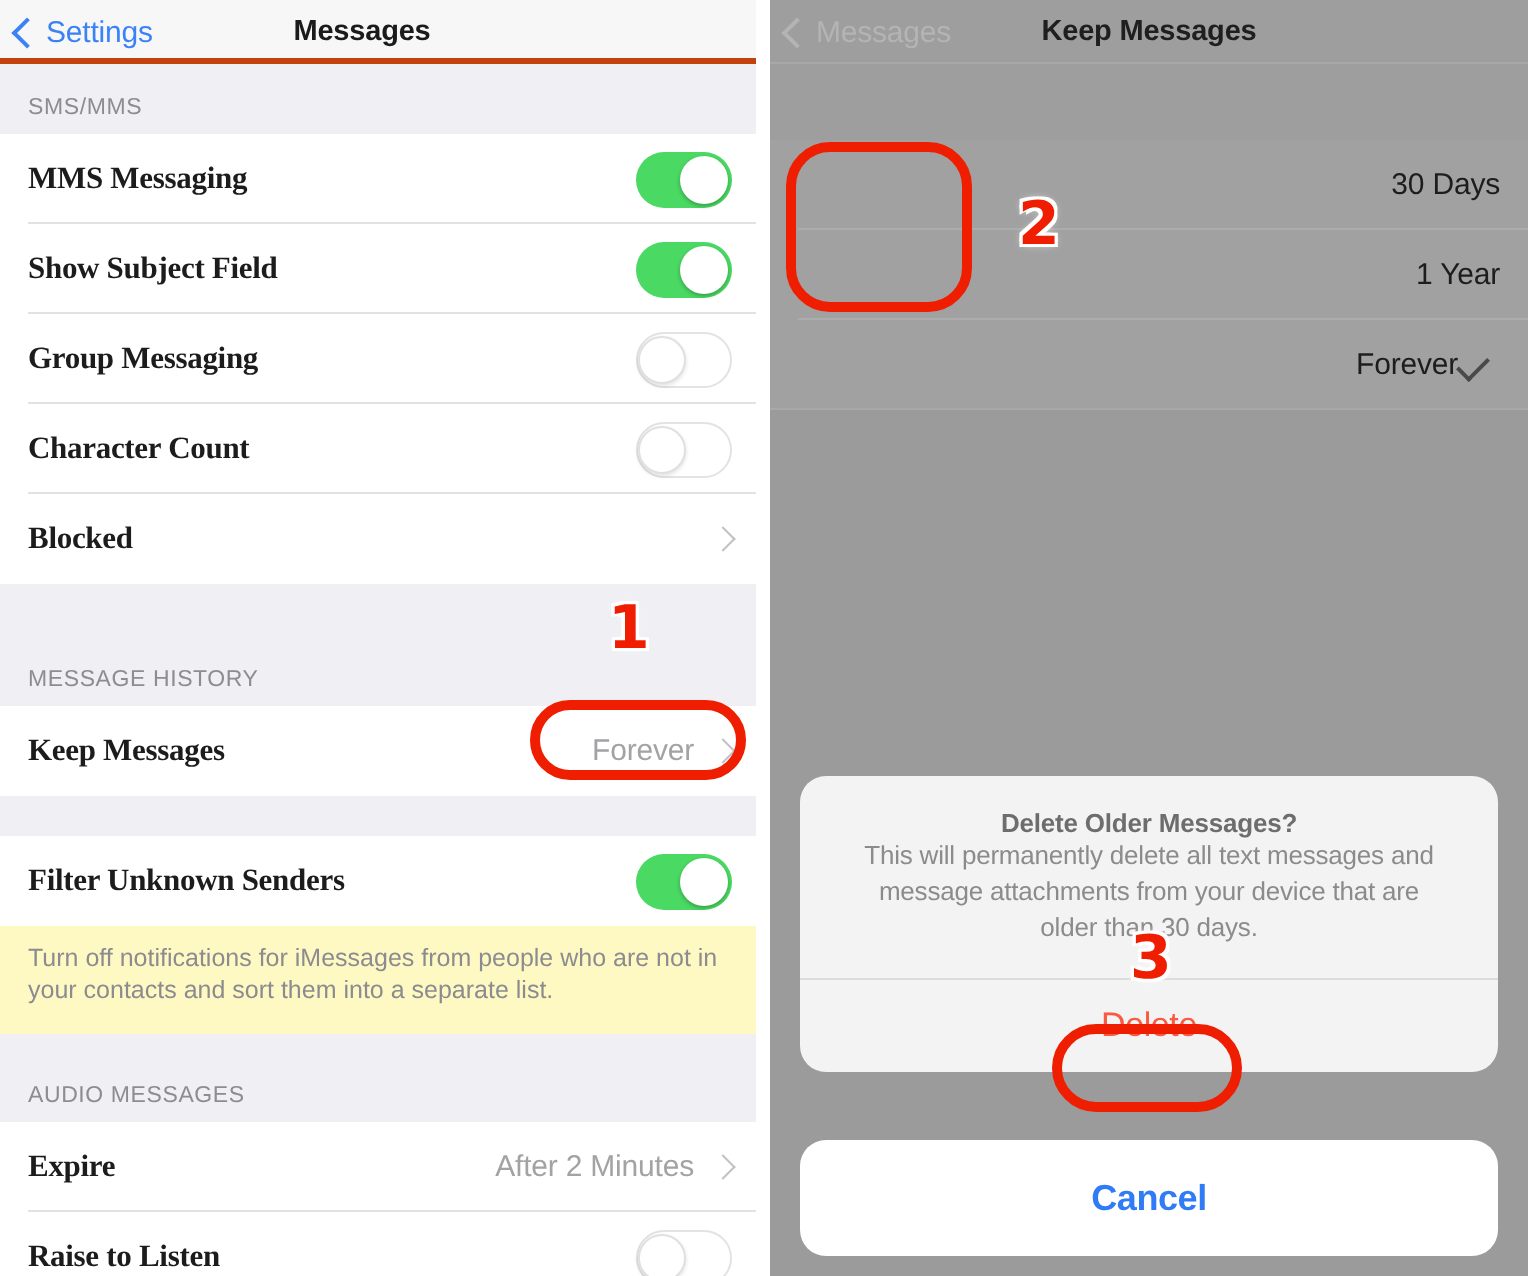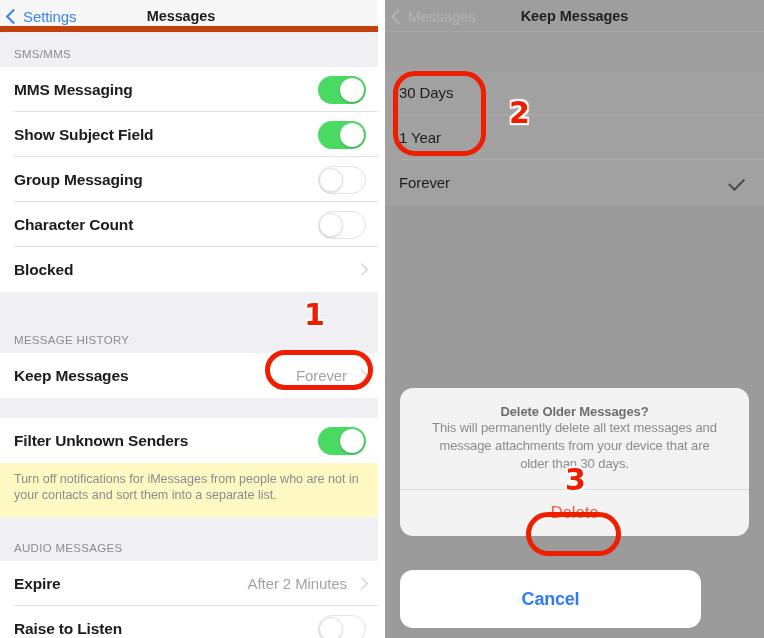--- a/index.html
+++ b/index.html
@@ -45,21 +45,21 @@
     height: 638px;
     background: #9b9b9b;
     overflow: hidden;
   }
 
   
   .navbar {
     position: relative;
     height: 32px;
     background: #f7f7f8;
-    border-bottom: 6px solid #c2410c;
+    border-bottom: 3px solid #c2410c;
     box-sizing: border-box;
   }
   .navbar-right {
     background: #9e9e9e;
     border-bottom: 1px solid #a8a8a8;
   }
   .nav-back {
     position: absolute;
     left: 8px;
     top: 0;
@@ -130,20 +130,21 @@
     height: 1px;
     background: #e2e2e4;
   }
   .row.no-sep:after { display: none; }
   .row-label {
     font-size: 15.5px;
     color: #1c1c1c;
     font-weight: bold;
     letter-spacing: -0.15px;
     flex: 1;
+    font-family: Liberation Serif, serif;
   }
   .row-value {
     font-size: 15px;
     color: #a3a3a6;
     letter-spacing: -0.1px;
     margin-right: 8px;
   }
   .chev-right {
     display: inline-block;
     width: 8px;
@@ -193,21 +194,21 @@
     color: #8b8b90;
     font-size: 12.5px;
     line-height: 16px;
     padding: 8px 14px 0 14px;
     box-sizing: border-box;
     height: 54px;
   }
 
   
   .r-gapband { background: #9e9e9e; height: 38px; }
-  .r-group { background: #a0a0a0; }
+  .r-group { background: #a0a0a0; text-align: right; }
   .r-row {
     position: relative;
     height: 45px;
     display: flex;
     align-items: center;
     padding: 0 14px;
     box-sizing: border-box;
     background: #a1a1a1;
   }
   .r-row:after {
@@ -270,21 +271,21 @@
     line-height: 46px;
     text-align: center;
     font-size: 17px;
     color: #fa5a42;
     letter-spacing: -0.2px;
   }
   .cancel-box {
     position: absolute;
     left: 15px;
     top: 570px;
-    width: 301px;
+    width: 349px;
     height: 58px;
     background: #ffffff;
     border-radius: 13px;
     text-align: center;
     line-height: 58px;
     font-size: 18px;
     font-weight: bold;
     color: #2f7cf6;
     letter-spacing: -0.2px;
   }

